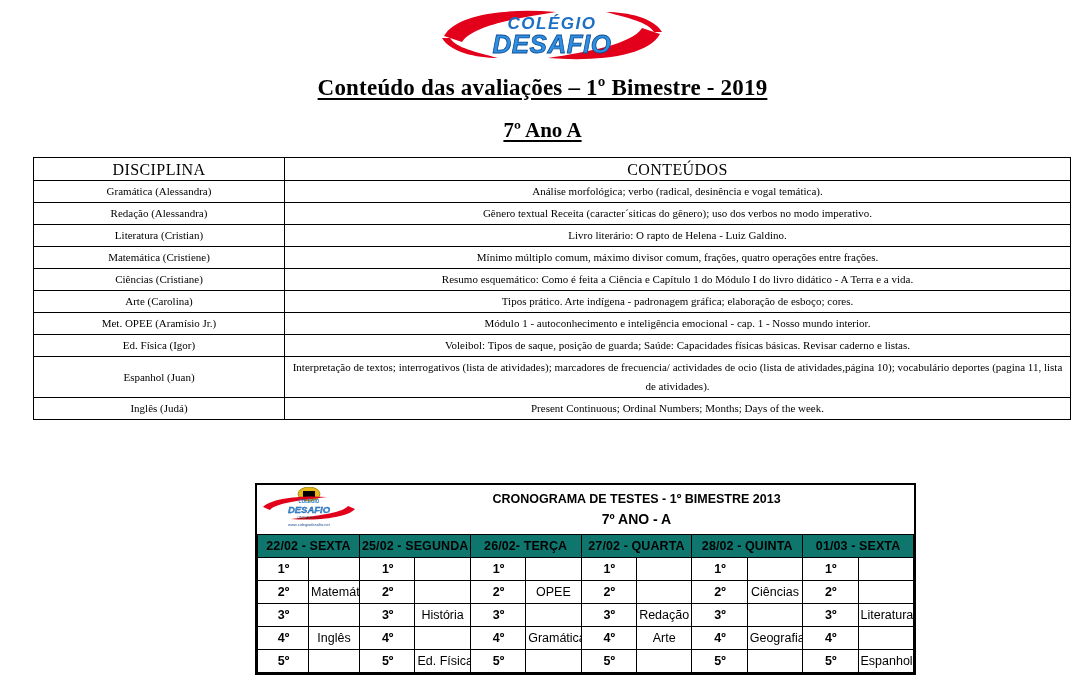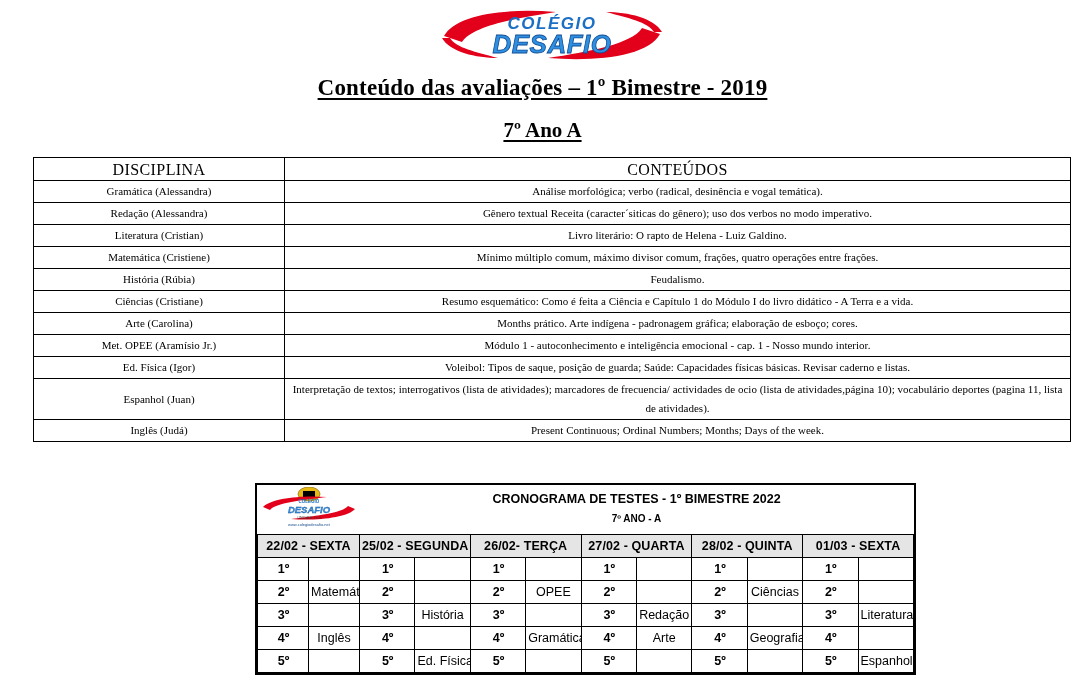--- a/index.html
+++ b/index.html
@@ -114,33 +114,33 @@
   .sched-title-cell {
     border: none !important;
     border-bottom: 1.5px solid #000 !important;
     height: 44px !important;
     font-weight: bold;
     font-size: 15px;
     line-height: 20px;
     padding: 2px 0 3px 0 !important;
   }
   .sched-title-cell .line2 {
-    font-size: 10px;
+    font-size: 14px;
     font-weight: bold;
     display: block;
   }
   .sched-logo-cell {
     border: none !important;
     border-bottom: 1.5px solid #000 !important;
     width: 102px;
     padding: 0 !important;
     vertical-align: middle;
   }
   .sched-head td {
-    background: #e5e5e5;
+    background: #0f766e;
     font-weight: bold;
     font-size: 12.5px;
     height: 19px;
     border: 1.5px solid #000;
     letter-spacing: 0.1px;
   }
   .num-cell {
     width: 26px;
     font-weight: bold;
     font-size: 12px;
@@ -188,30 +188,26 @@
         </tr>
         <tr>
           <td class="col-disc">Literatura (Cristian)</td>
           <td class="col-cont">Livro literário: O rapto de Helena - Luiz Galdino.</td>
         </tr>
         <tr>
           <td class="col-disc">Matemática (Cristiene)</td>
           <td class="col-cont">Mínimo múltiplo comum, máximo divisor comum,  frações, quatro operações entre frações.</td>
         </tr>
         <tr>
-          <td class="col-disc">História (Rúbia)</td>
-          <td class="col-cont">Feudalismo.</td>
-        </tr>
-        <tr>
           <td class="col-disc">Ciências (Cristiane)</td>
           <td class="col-cont">Resumo esquemático: Como é feita a Ciência e Capítulo 1 do Módulo I do livro didático - A Terra e a vida.</td>
         </tr>
         <tr>
           <td class="col-disc">Arte (Carolina)</td>
-          <td class="col-cont">Months prático. Arte indígena - padronagem gráfica; elaboração de esboço; cores.</td>
+          <td class="col-cont">Tipos prático. Arte indígena - padronagem gráfica; elaboração de esboço; cores.</td>
         </tr>
         <tr>
           <td class="col-disc">Met. OPEE (Aramísio Jr.)</td>
           <td class="col-cont">Módulo 1 - autoconhecimento e inteligência emocional - cap. 1 - Nosso mundo interior.</td>
         </tr>
         <tr>
           <td class="col-disc">Ed. Física (Igor)</td>
           <td class="col-cont">Voleibol: Tipos de saque, posição de guarda; Saúde: Capacidades físicas básicas. Revisar caderno e listas.</td>
         </tr>
         <tr>
@@ -236,21 +232,21 @@
             <rect x="44" y="4" width="12" height="6" fill="#f3d familiar"></rect>
             <path d="M4 20 C 12 11, 44 8, 68 10 C 44 13, 16 16, 11 23 Z" fill="#e2001a"></path>
             <path d="M96 22 C 88 31, 56 34, 32 32 C 56 29, 84 26, 89 19 Z" fill="#e2001a"></path>
             <text x="50" y="16" text-anchor="middle" font-family="Liberation Sans, DejaVu Sans, sans-serif" font-size="4.5" font-weight="bold" fill="#1b6fc4">COLÉGIO</text>
             <text x="50" y="26" text-anchor="middle" font-family="Liberation Sans, DejaVu Sans, sans-serif" font-size="9.5" font-weight="bold" font-style="italic" fill="#3a93e0" stroke="#0f4c95" stroke-width="0.3">DESAFIO</text>
             <text x="50" y="32" text-anchor="middle" font-family="Liberation Sans, DejaVu Sans, sans-serif" font-size="3.4" fill="#333">UNIDADE I e II</text>
             <text x="50" y="39" text-anchor="middle" font-family="Liberation Sans, DejaVu Sans, sans-serif" font-size="4" fill="#1b4f8f">www.colegiodesafio.net</text>
           </svg>
         </td>
         <td class="sched-title-cell" colspan="10">
-          <span>CRONOGRAMA DE TESTES  - 1º BIMESTRE 2022</span>
+          <span>CRONOGRAMA DE TESTES  - 1º BIMESTRE 2013</span>
           <span class="line2">7º ANO - A</span>
         </td>
       </tr>
       <tr class="sched-head" id="sched-head-row">
           <td colspan="2">22/02 - SEXTA</td>
           <td colspan="2">25/02 - SEGUNDA</td>
           <td colspan="2">26/02- TERÇA</td>
           <td colspan="2">27/02 - QUARTA</td>
           <td colspan="2">28/02 - QUINTA</td>
           <td colspan="2">01/03 - SEXTA</td>

